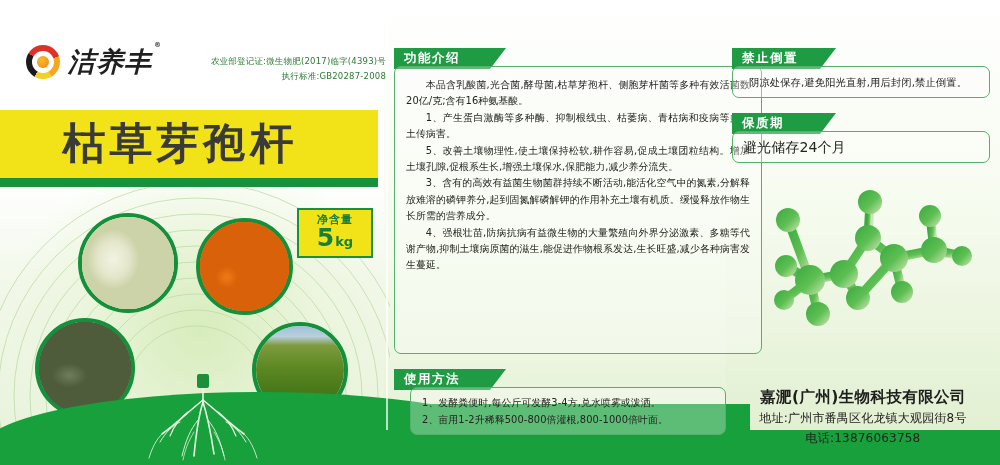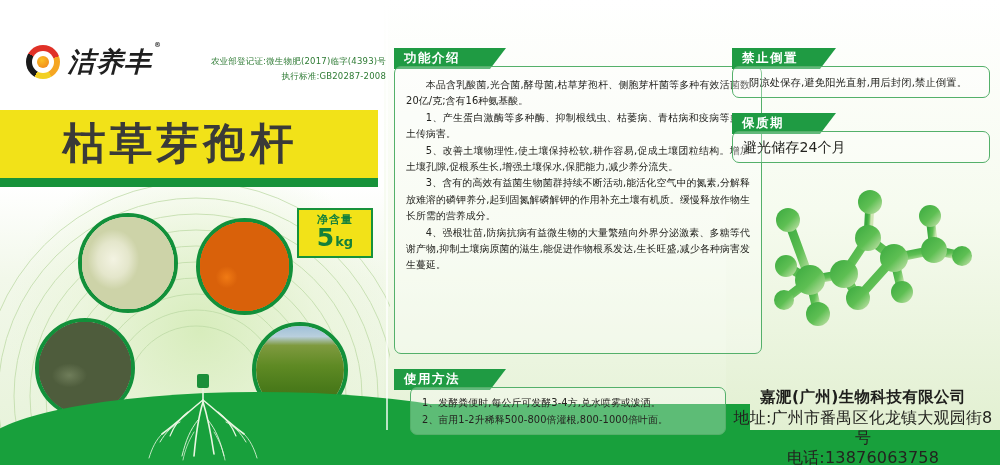--- a/index.html
+++ b/index.html
@@ -164,21 +164,21 @@
   .shelf-head{left:732px;top:113px;width:104px;}
   .shelf-box{left:732px;top:131px;width:258px;height:32px;padding:7px 10px;
     display:flex;align-items:center;}
   
   .molecule{position:absolute;left:738px;top:188px;width:262px;height:160px;}
   
   .company{
     position:absolute;left:732px;top:358px;width:262px;text-align:center;
   }
   .company .cname{font-size:15.5px;font-weight:bold;color:#1d1d1b;letter-spacing:.4px;line-height:22px;margin-top:28px;}
-  .company .cline{font-size:16px;color:#23231f;line-height:20px;letter-spacing:.2px;}
+  .company .cline{font-size:12px;color:#23231f;line-height:20px;letter-spacing:.2px;}
   .sep-left{position:absolute;left:386px;top:0;width:2px;height:430px;background:rgba(255,255,255,.7);}
 </style>
 </head>
 <body>
 
 <div class="label">
 
   <div class="bg-left"></div>
   <div class="bg-mid"></div>
   <div class="bg-right"></div>

